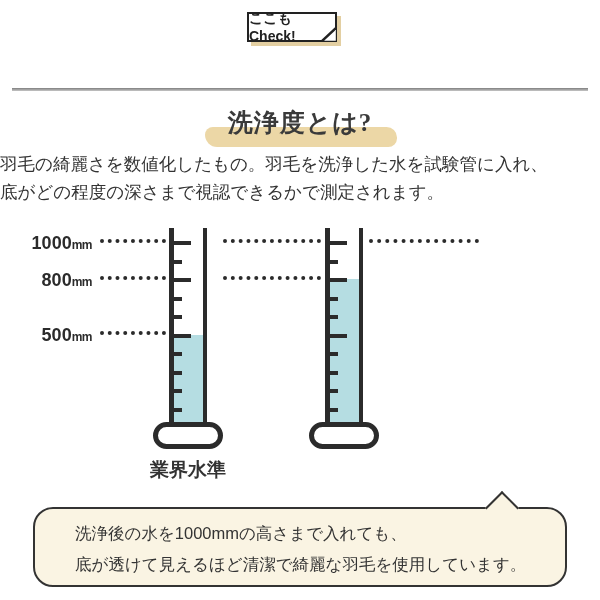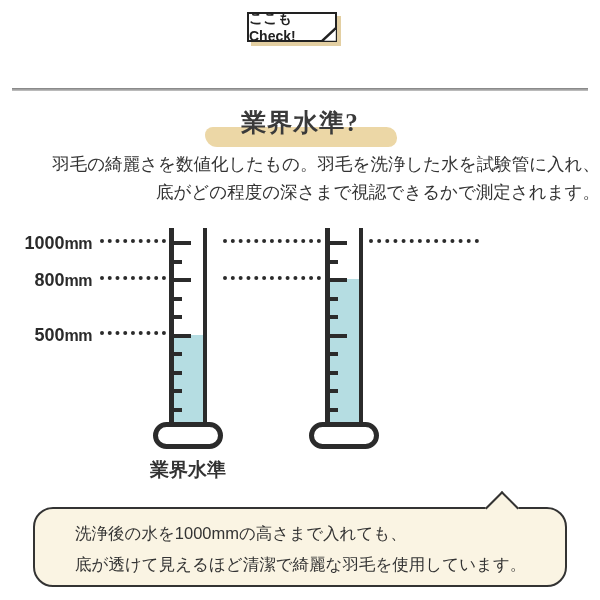--- a/index.html
+++ b/index.html
@@ -39,31 +39,31 @@
   }
   .section-heading{
     position:relative;margin:0;display:inline-block;
     font-family:"Liberation Serif","DejaVu Serif",serif;
     font-size:25px;font-weight:bold;color:#3a3a3a;letter-spacing:1px;
   }
 
   
   .desc{
     position:absolute;top:150px;left:0;width:600px;margin:0;
-    text-align:right;font-size:17.5px;line-height:28px;color:#333;
+    text-align:left;font-size:17.5px;line-height:28px;color:#333;
   }
 
   
   .chart{position:absolute;top:225px;left:0;width:600px;height:265px;}
   .axis-label{
     position:absolute;left:0;width:92px;text-align:right;
     font-weight:bold;color:#2b2b2b;line-height:20px;
   }
   .axis-label .val{font-size:18px;}
-  .axis-label .unit{font-size:16px;letter-spacing:-0.5px;}
+  .axis-label .unit{font-size:12px;letter-spacing:-0.5px;}
   .axis-1000{top:8px;} .axis-800{top:45px;} .axis-500{top:100px;}
 
   .dots{position:absolute;height:0;border-top:4px dotted #2b2b2b;}
   .dots-1000a{top:14px;left:100px;width:66px;}
   .dots-1000b{top:14px;left:223px;width:98px;}
   .dots-1000c{top:14px;left:369px;width:110px;}
   .dots-800a{top:51px;left:100px;width:66px;}
   .dots-800b{top:51px;left:223px;width:98px;}
   .dots-500a{top:106px;left:100px;width:66px;}
 
@@ -114,21 +114,21 @@
     <span class="label">ここもCheck!</span>
     <svg width="16" height="16" viewBox="0 0 16 16">
       <path d="M0 16 L16 1 L16 16 Z" fill="#ffffff" stroke="#222222" stroke-width="2.4"></path>
     </svg>
   </div>
 
   <div class="title-rule"></div>
 
   <div class="heading-wrap">
     <div class="heading-highlight"></div>
-    <h2 class="section-heading">業界水準?</h2>
+    <h2 class="section-heading">洗浄度とは?</h2>
   </div>
 
   <p class="desc">
     <span>羽毛の綺麗さを数値化したもの。羽毛を洗浄した水を試験管に入れ、</span><br>
     <span>底がどの程度の深さまで視認できるかで測定されます。</span>
   </p>
 
   <div class="chart">
 
     <div class="axis-label axis-1000"><span class="val">1000</span><span class="unit">mm</span></div>

